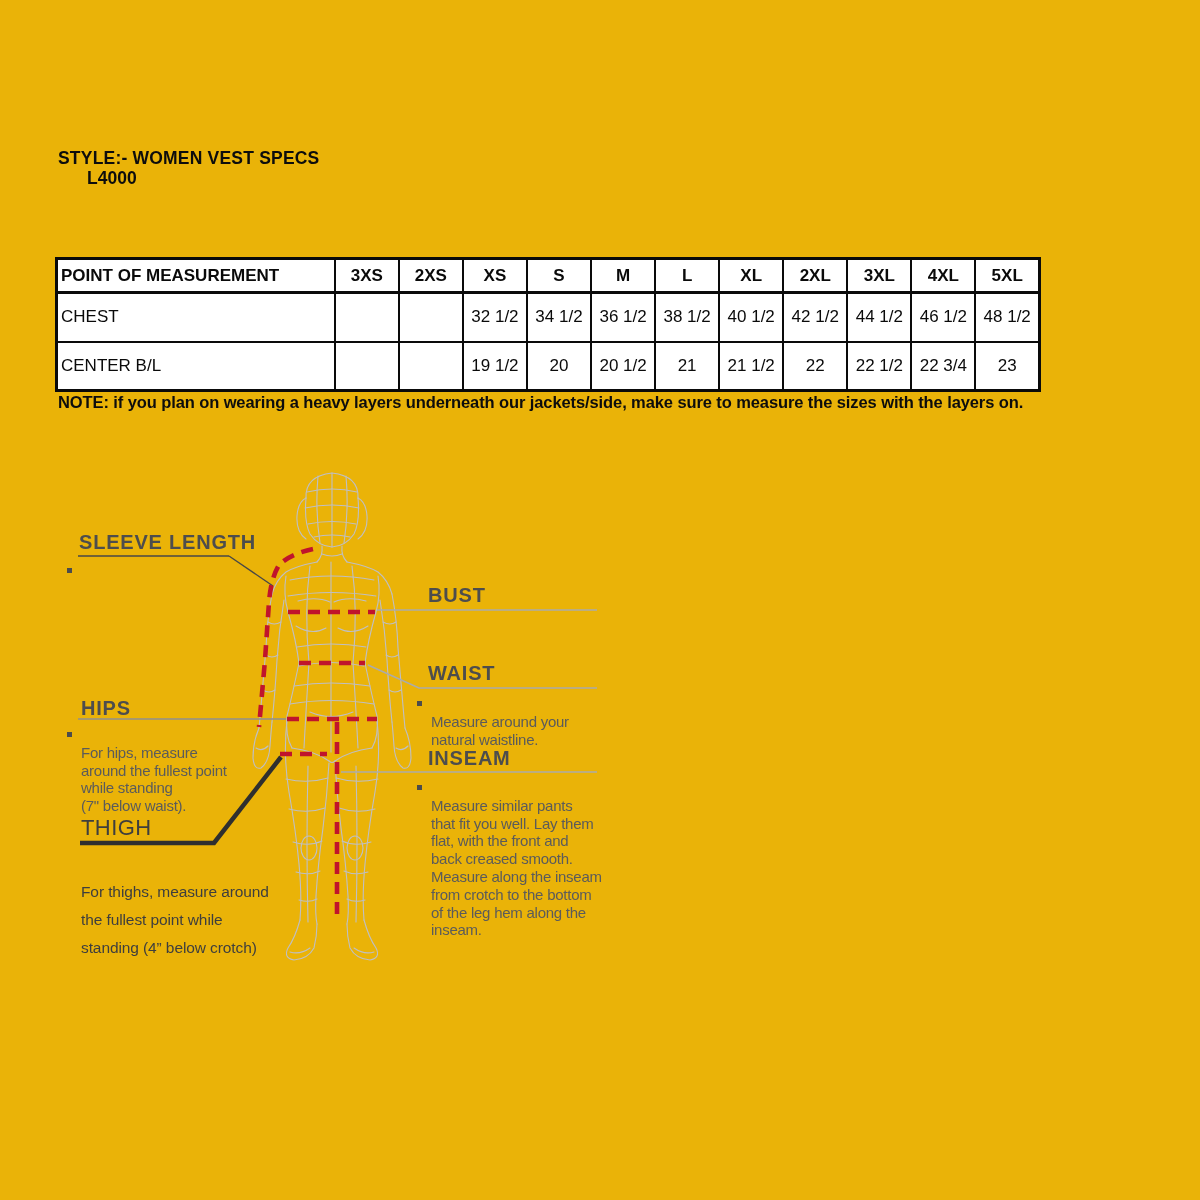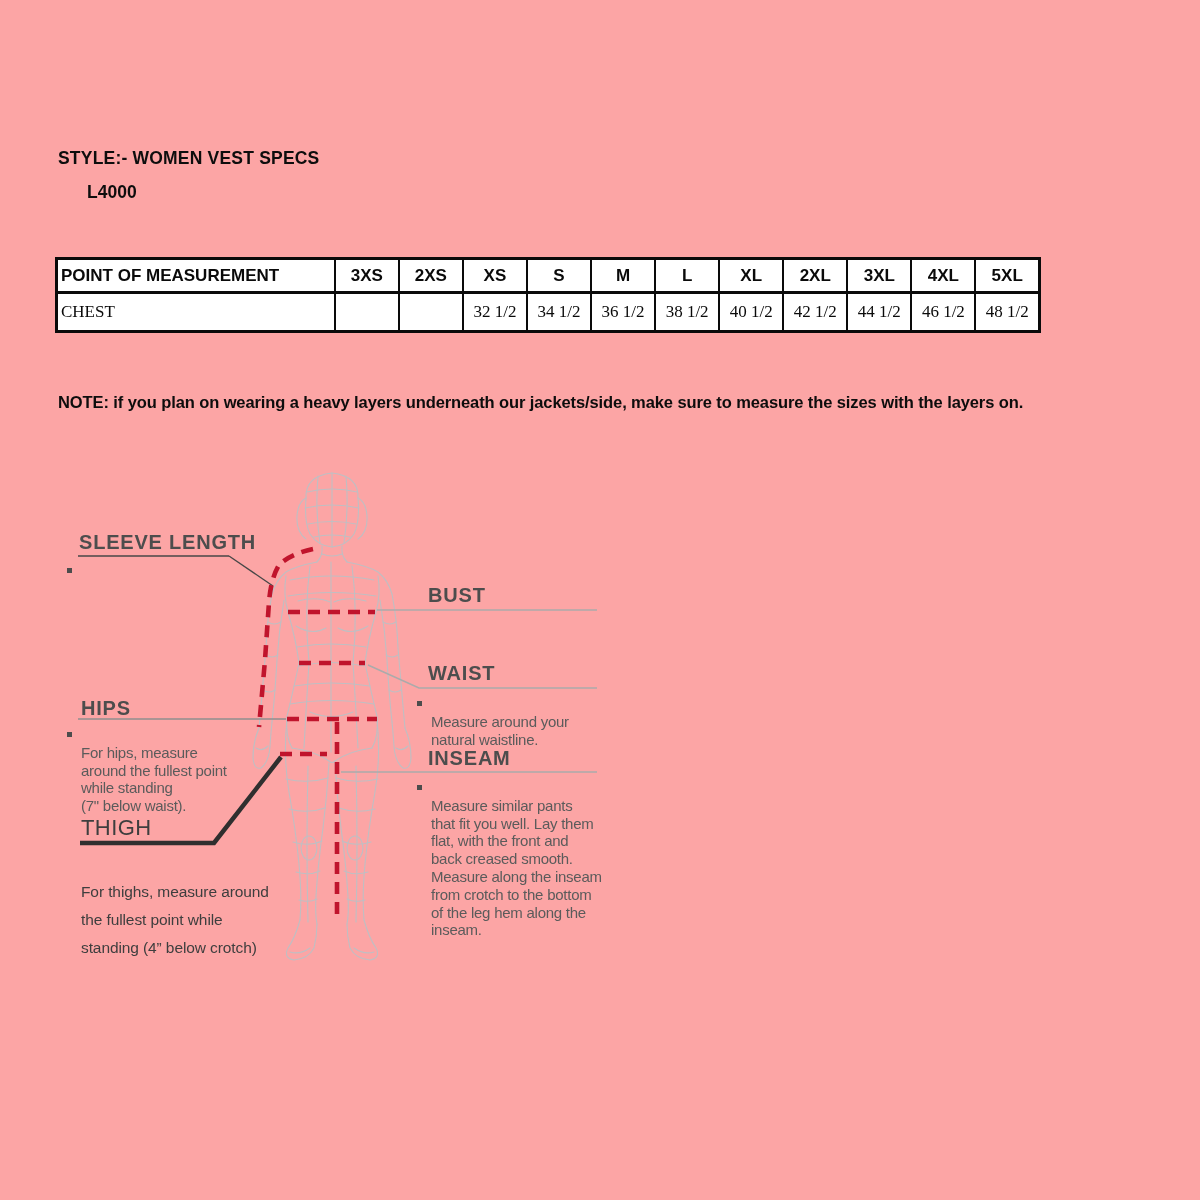--- a/index.html
+++ b/index.html
@@ -1,50 +1,50 @@
 <!DOCTYPE html>
 <html><head>
 <meta charset="utf-8">
 <style>
   * { margin: 0; padding: 0; box-sizing: border-box; }
   html, body { background: #ffffff; }
   .canvas {
     position: relative;
     width: 1200px;
     height: 1200px;
-    background: #fca5a5;
+    background: #eab308;
     font-family: "Liberation Sans", sans-serif;
     color: #000;
     overflow: hidden;
   }
   .doc-title {
     position: absolute; left: 58px; top: 148px;
     font-size: 17.5px; font-weight: bold; color: #0d0d0d;
     letter-spacing: 0.2px;
   }
   .doc-code {
-    position: absolute; left: 87px; top: 182px;
+    position: absolute; left: 87px; top: 168px;
     font-size: 17.5px; font-weight: bold; color: #0d0d0d;
   }
   table.size-chart {
     position: absolute; left: 55px; top: 257px;
     width: 986px; table-layout: fixed;
     border-collapse: collapse;
     font-size: 17px; color: #0a0a0a;
     background: #fff;
     border: 3px solid #0a0a0a;
   }
   table.size-chart th, table.size-chart td {
     border: 2px solid #0a0a0a;
     text-align: center; vertical-align: middle;
     padding: 0 2px;
     overflow: hidden; white-space: nowrap;
   }
   table.size-chart thead th { height: 34px; font-weight: bold; border-bottom: 3px solid #0a0a0a; }
-  table.size-chart tbody td { height: 39px; font-weight: normal; font-family: Liberation Serif, serif; }
+  table.size-chart tbody td { height: 49px; font-weight: normal; }
   table.size-chart .left { text-align: left; padding-left: 3px; }
   .doc-note {
     position: absolute; left: 58px; top: 393px;
     font-size: 16.5px; font-weight: bold; color: #0d0d0d;
     letter-spacing: -0.1px;
   }
   
   .dg-heading {
     position: absolute;
     font-size: 20px; font-weight: 600; color: #4d4d4d;
@@ -110,20 +110,34 @@
         <td>32 1/2</td>
         <td>34 1/2</td>
         <td>36 1/2</td>
         <td>38 1/2</td>
         <td>40 1/2</td>
         <td>42 1/2</td>
         <td>44 1/2</td>
         <td>46 1/2</td>
         <td>48 1/2</td>
       </tr>
+      <tr>
+        <td class="left">CENTER B/L</td>
+        <td></td>
+        <td></td>
+        <td>19 1/2</td>
+        <td>20</td>
+        <td>20 1/2</td>
+        <td>21</td>
+        <td>21 1/2</td>
+        <td>22</td>
+        <td>22 1/2</td>
+        <td>22 3/4</td>
+        <td>23</td>
+      </tr>
     </tbody>
   </table>
 
   <div class="doc-note">NOTE: if you plan on wearing a heavy layers underneath our jackets/side, make sure to measure the sizes with the layers on.</div>
 
   <svg class="diagram-art" width="660" height="560" viewBox="40 440 660 560" xmlns="http://www.w3.org/2000/svg">
 
     <g fill="none" stroke="#bfbfc3" stroke-width="1.1" stroke-linecap="round">
 
       <path d="M306,498 Q305,476 332,473 Q359,476 358,498"></path>

